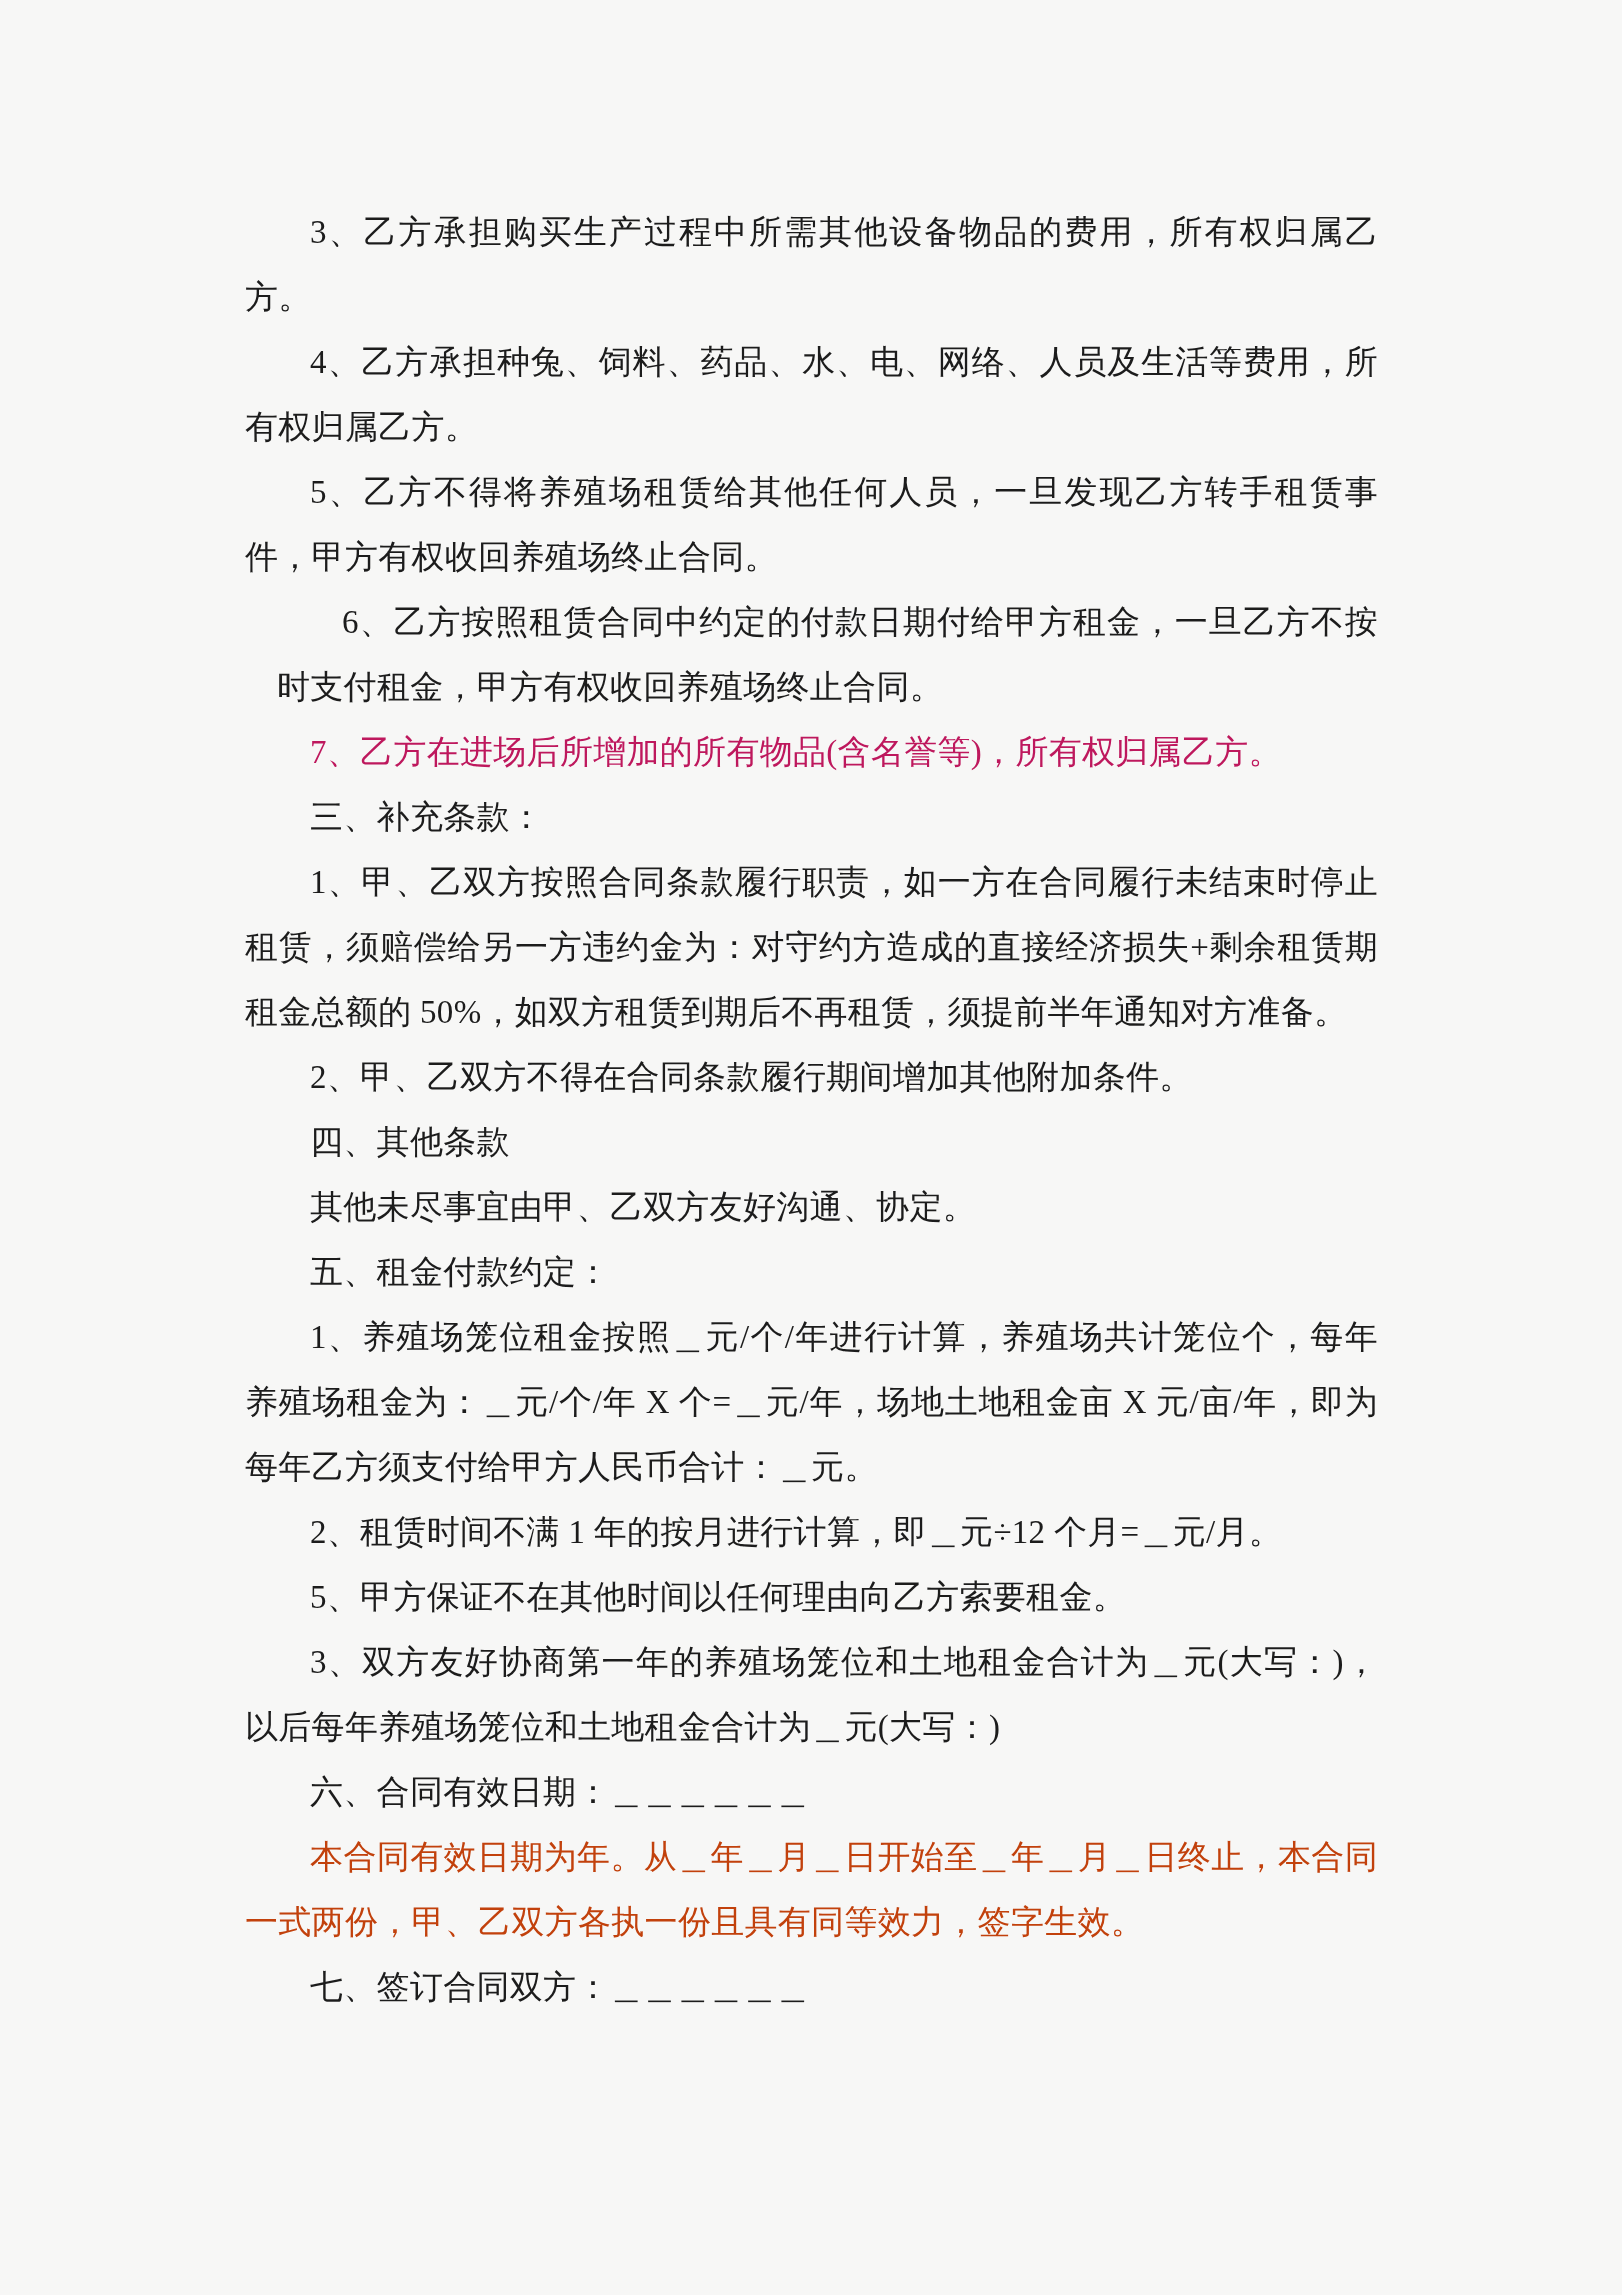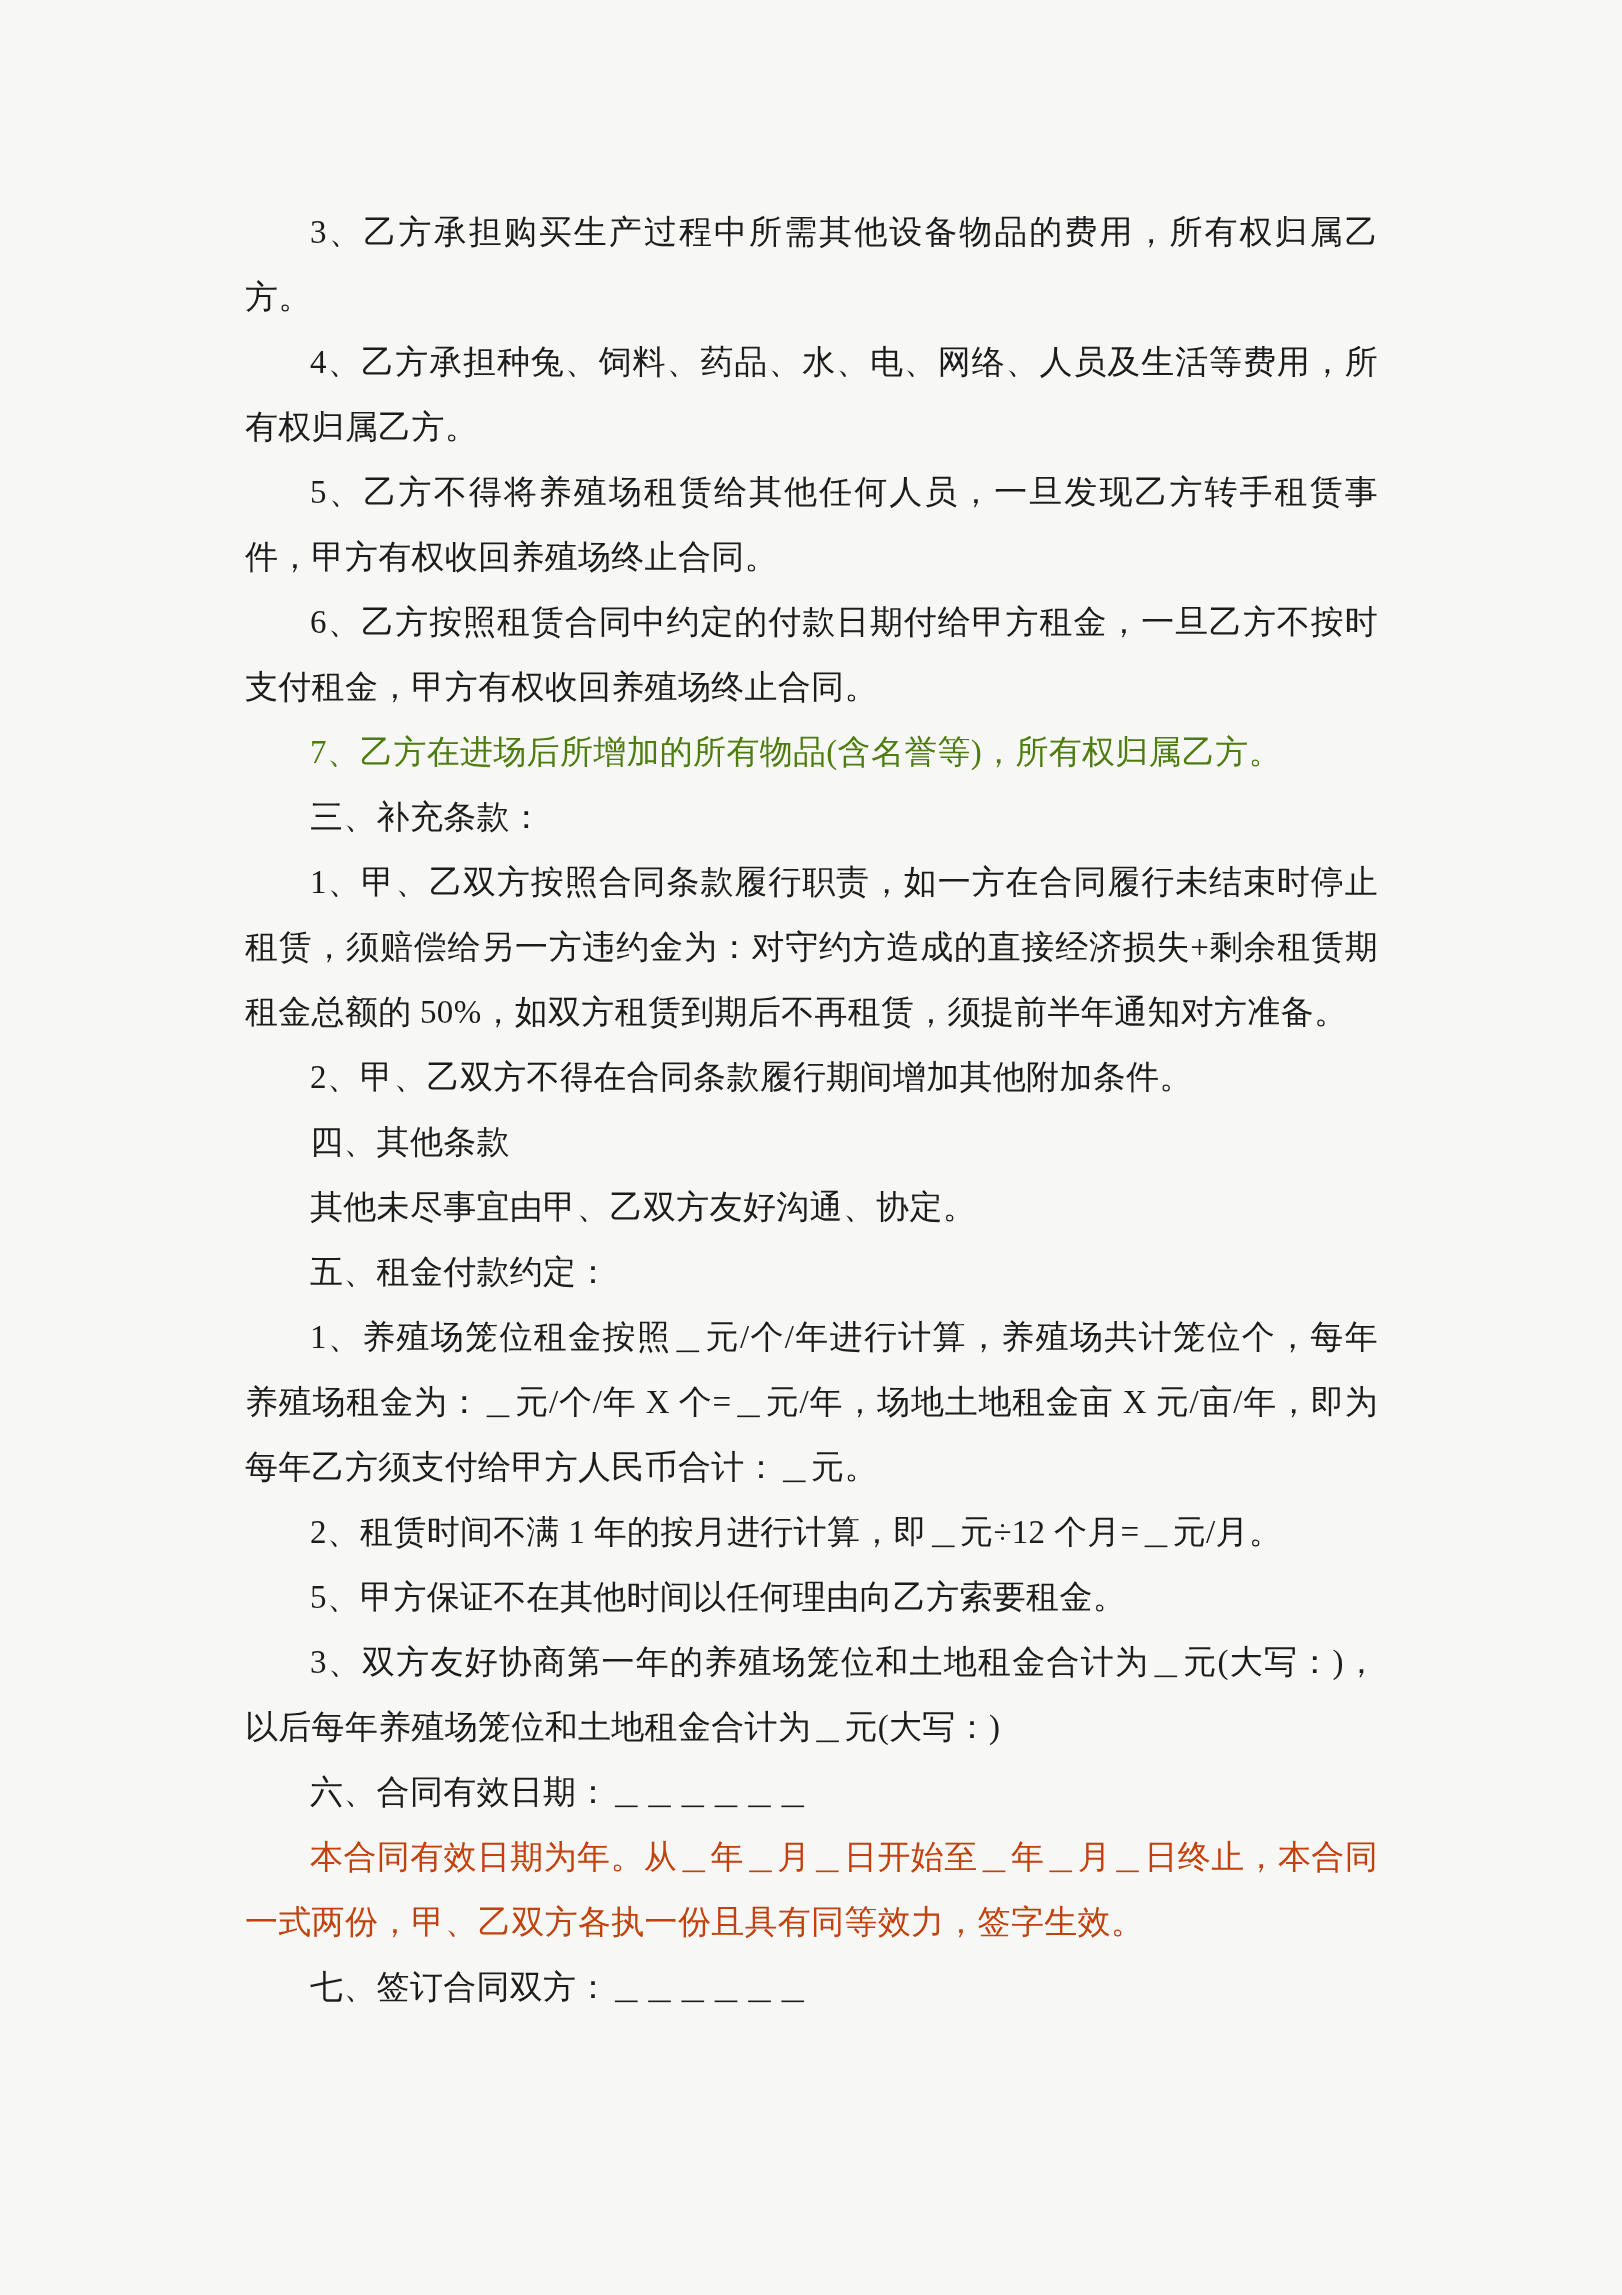--- a/index.html
+++ b/index.html
@@ -40,22 +40,22 @@
   }
 </style>
 </head>
 <body style="background: rgb(247, 247, 246);">
 
 <div class="page" style="background: rgb(247, 247, 246);">
   <div class="content" id="paragraph-container">
       <p class="para" style="color: rgb(28, 28, 28);">3、乙方承担购买生产过程中所需其他设备物品的费用，所有权归属乙方。</p>
       <p class="para" style="color: rgb(28, 28, 28);">4、乙方承担种兔、饲料、药品、水、电、网络、人员及生活等费用，所有权归属乙方。</p>
       <p class="para" style="color: rgb(28, 28, 28);">5、乙方不得将养殖场租赁给其他任何人员，一旦发现乙方转手租赁事件，甲方有权收回养殖场终止合同。</p>
-      <p class="para" style="color: rgb(28, 28, 28);">6、乙方按照租赁合同中约定的付款日期付给甲方租金，一旦乙方不按时支付租金，甲方有权收回养殖场终止合同。</p>
-      <p class="para" style="color: #4d7c0f;">7、乙方在进场后所增加的所有物品(含名誉等)，所有权归属乙方。</p>
+      <p class="para" style="color: rgb(28, 28, 28); margin-left: 32px;">6、乙方按照租赁合同中约定的付款日期付给甲方租金，一旦乙方不按时支付租金，甲方有权收回养殖场终止合同。</p>
+      <p class="para" style="color: #be185d;">7、乙方在进场后所增加的所有物品(含名誉等)，所有权归属乙方。</p>
       <p class="para" style="color: rgb(28, 28, 28);">三、补充条款：</p>
       <p class="para" style="color: rgb(28, 28, 28);">1、甲、乙双方按照合同条款履行职责，如一方在合同履行未结束时停止租赁，须赔偿给另一方违约金为：对守约方造成的直接经济损失+剩余租赁期租金总额的 50%，如双方租赁到期后不再租赁，须提前半年通知对方准备。</p>
       <p class="para" style="color: rgb(28, 28, 28);">2、甲、乙双方不得在合同条款履行期间增加其他附加条件。</p>
       <p class="para" style="color: rgb(28, 28, 28);">四、其他条款</p>
       <p class="para" style="color: rgb(28, 28, 28);">其他未尽事宜由甲、乙双方友好沟通、协定。</p>
       <p class="para" style="color: rgb(28, 28, 28);">五、租金付款约定：</p>
       <p class="para" style="color: rgb(28, 28, 28);">1、养殖场笼位租金按照＿元/个/年进行计算，养殖场共计笼位个，每年养殖场租金为：＿元/个/年 X 个=＿元/年，场地土地租金亩 X 元/亩/年，即为每年乙方须支付给甲方人民币合计：＿元。</p>
       <p class="para" style="color: rgb(28, 28, 28);">2、租赁时间不满 1 年的按月进行计算，即＿元÷12 个月=＿元/月。</p>
       <p class="para" style="color: rgb(28, 28, 28);">5、甲方保证不在其他时间以任何理由向乙方索要租金。</p>
       <p class="para" style="color: rgb(28, 28, 28);">3、双方友好协商第一年的养殖场笼位和土地租金合计为＿元(大写：)，以后每年养殖场笼位和土地租金合计为＿元(大写：)</p>

